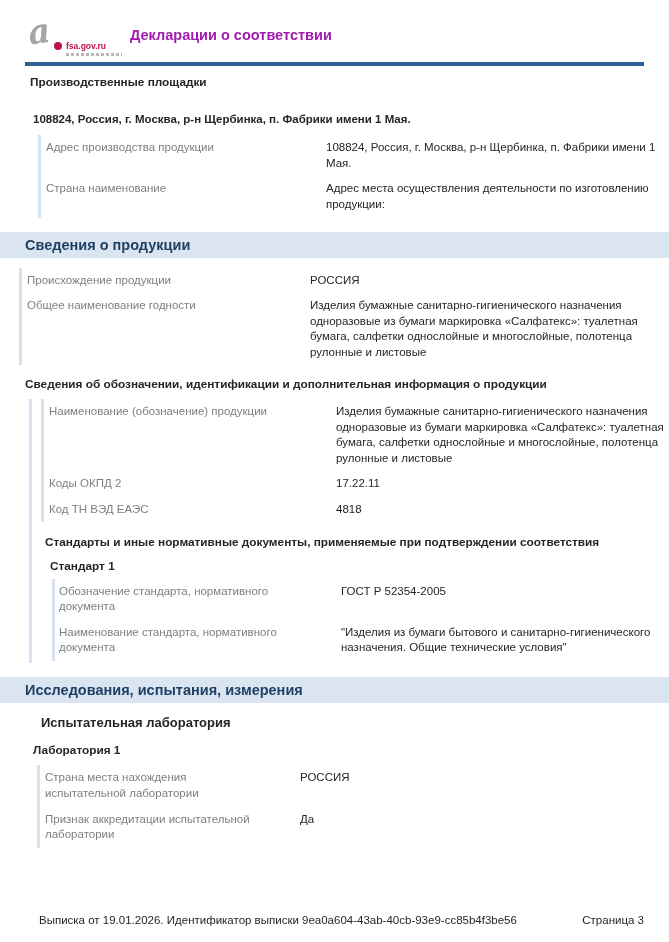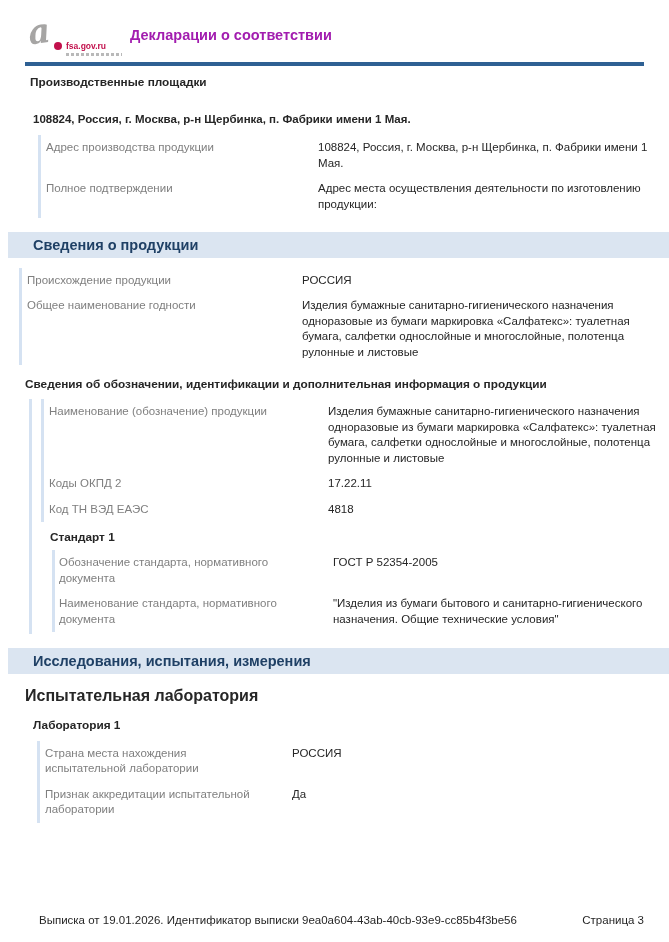--- a/index.html
+++ b/index.html
@@ -15,42 +15,42 @@
   .logo-dot{position:absolute;left:26px;top:26px;width:8px;height:8px;border-radius:50%;background:#c2104c;}
   .logo-domain{position:absolute;left:38px;top:25px;font-size:8.5px;color:#c2104c;font-weight:bold;}
   .logo-tagline{position:absolute;left:38px;top:37px;width:56px;height:3px;
     background:repeating-linear-gradient(90deg,#b9b9b9 0 3px,transparent 3px 5px);}
   .doc-title{position:absolute;left:130px;top:26px;font-size:14.5px;font-weight:bold;color:#a21caf;}
   
   .rule{height:4px;background:#2e6093;margin:0 25px;}
   
   .h-bold{font-weight:bold;color:#262626;font-size:11.8px;}
   .band{height:26px;line-height:26px;background:#dbe5f1;color:#1f4065;
-        font-weight:bold;font-size:14.5px;padding-left:25px;margin-top:14px;margin-left:8px;}
-  .kv{display:grid;column-gap:22px;}
+        font-weight:bold;font-size:14.5px;padding-left:25px;margin-top:14px;}
+  .kv{display:grid;column-gap:30px;}
   .kv .label{color:#7f7f7f;}
   .kv .value{color:#262626;}
   .row{padding:5px 0;}
   .blk{border-left:3px solid #d5e2f2;}
   
   .prod-head{margin:9px 0 0 30px;}
   .site-title{margin:21px 0 0 33px;font-weight:bold;}
   .blk-sites{margin:8px 0 0 38px;padding-left:5px;}
   .blk-sites .kv{grid-template-columns:250px 1fr;}
   .blk-product{margin:10px 0 0 19px;padding-left:5px;}
   .blk-product .kv{grid-template-columns:253px 1fr;}
   .ident-head{margin:12px 0 0 25px;}
   .blk-outer{margin:6px 0 0 29px;padding-bottom:2px;}
   .blk-ident{margin-left:9px;padding-left:5px;}
   .blk-ident .kv{grid-template-columns:257px 1fr;}
   .standards-head{margin:13px 0 0 13px;}
   .standard-title{margin:8px 0 0 18px;}
   .blk-standard{margin:4px 0 0 20px;padding-left:4px;}
   .blk-standard .kv{grid-template-columns:252px 1fr;}
-  .lab-section-head{margin:11px 0 0 25px;font-size:16px;}
+  .lab-section-head{margin:11px 0 0 41px;font-size:13px;}
   .lab-title{margin:11px 0 0 33px;}
   .blk-lab{margin:7px 0 0 37px;padding-left:5px;}
   .blk-lab .kv{grid-template-columns:225px 1fr;}
   .blk-lab .row{padding:5px 0;}
   
   .footer{position:absolute;left:39px;right:25px;bottom:13px;
           display:flex;justify-content:space-between;font-size:11.5px;color:#262626;}
 </style>
 </head>
 <body>
@@ -71,21 +71,21 @@
 
   <div class="h-bold prod-head">Производственные площадки</div>
   <div class="site-title">108824, Россия, г. Москва, р-н Щербинка, п. Фабрики имени 1 Мая.</div>
 
   <div class="blk blk-sites">
     <div class="kv row">
       <div class="label">Адрес производства продукции</div>
       <div class="value">108824, Россия, г. Москва, р-н Щербинка, п. Фабрики имени 1 Мая.</div>
     </div>
     <div class="kv row">
-      <div class="label">Полное подтверждении</div>
+      <div class="label">Страна наименование</div>
       <div class="value">Адрес места осуществления деятельности по изготовлению продукции:</div>
     </div>
   </div>
 
   <div class="band">Сведения о продукции</div>
 
   <div class="blk blk-product">
     <div class="kv row">
       <div class="label">Происхождение продукции</div>
       <div class="value">РОССИЯ</div>
@@ -107,20 +107,21 @@
       <div class="kv row">
         <div class="label">Коды ОКПД 2</div>
         <div class="value">17.22.11</div>
       </div>
       <div class="kv row">
         <div class="label">Код ТН ВЭД ЕАЭС</div>
         <div class="value">4818</div>
       </div>
     </div>
 
+    <div class="h-bold standards-head">Стандарты и иные нормативные документы, применяемые при подтверждении соответствия</div>
     <div class="h-bold standard-title">Стандарт 1</div>
 
     <div class="blk blk-standard">
       <div class="kv row">
         <div class="label">Обозначение стандарта, нормативного документа</div>
         <div class="value">ГОСТ Р 52354-2005</div>
       </div>
       <div class="kv row">
         <div class="label">Наименование стандарта, нормативного документа</div>
         <div class="value">"Изделия из бумаги бытового и санитарно-гигиенического назначения. Общие технические условия"</div>

